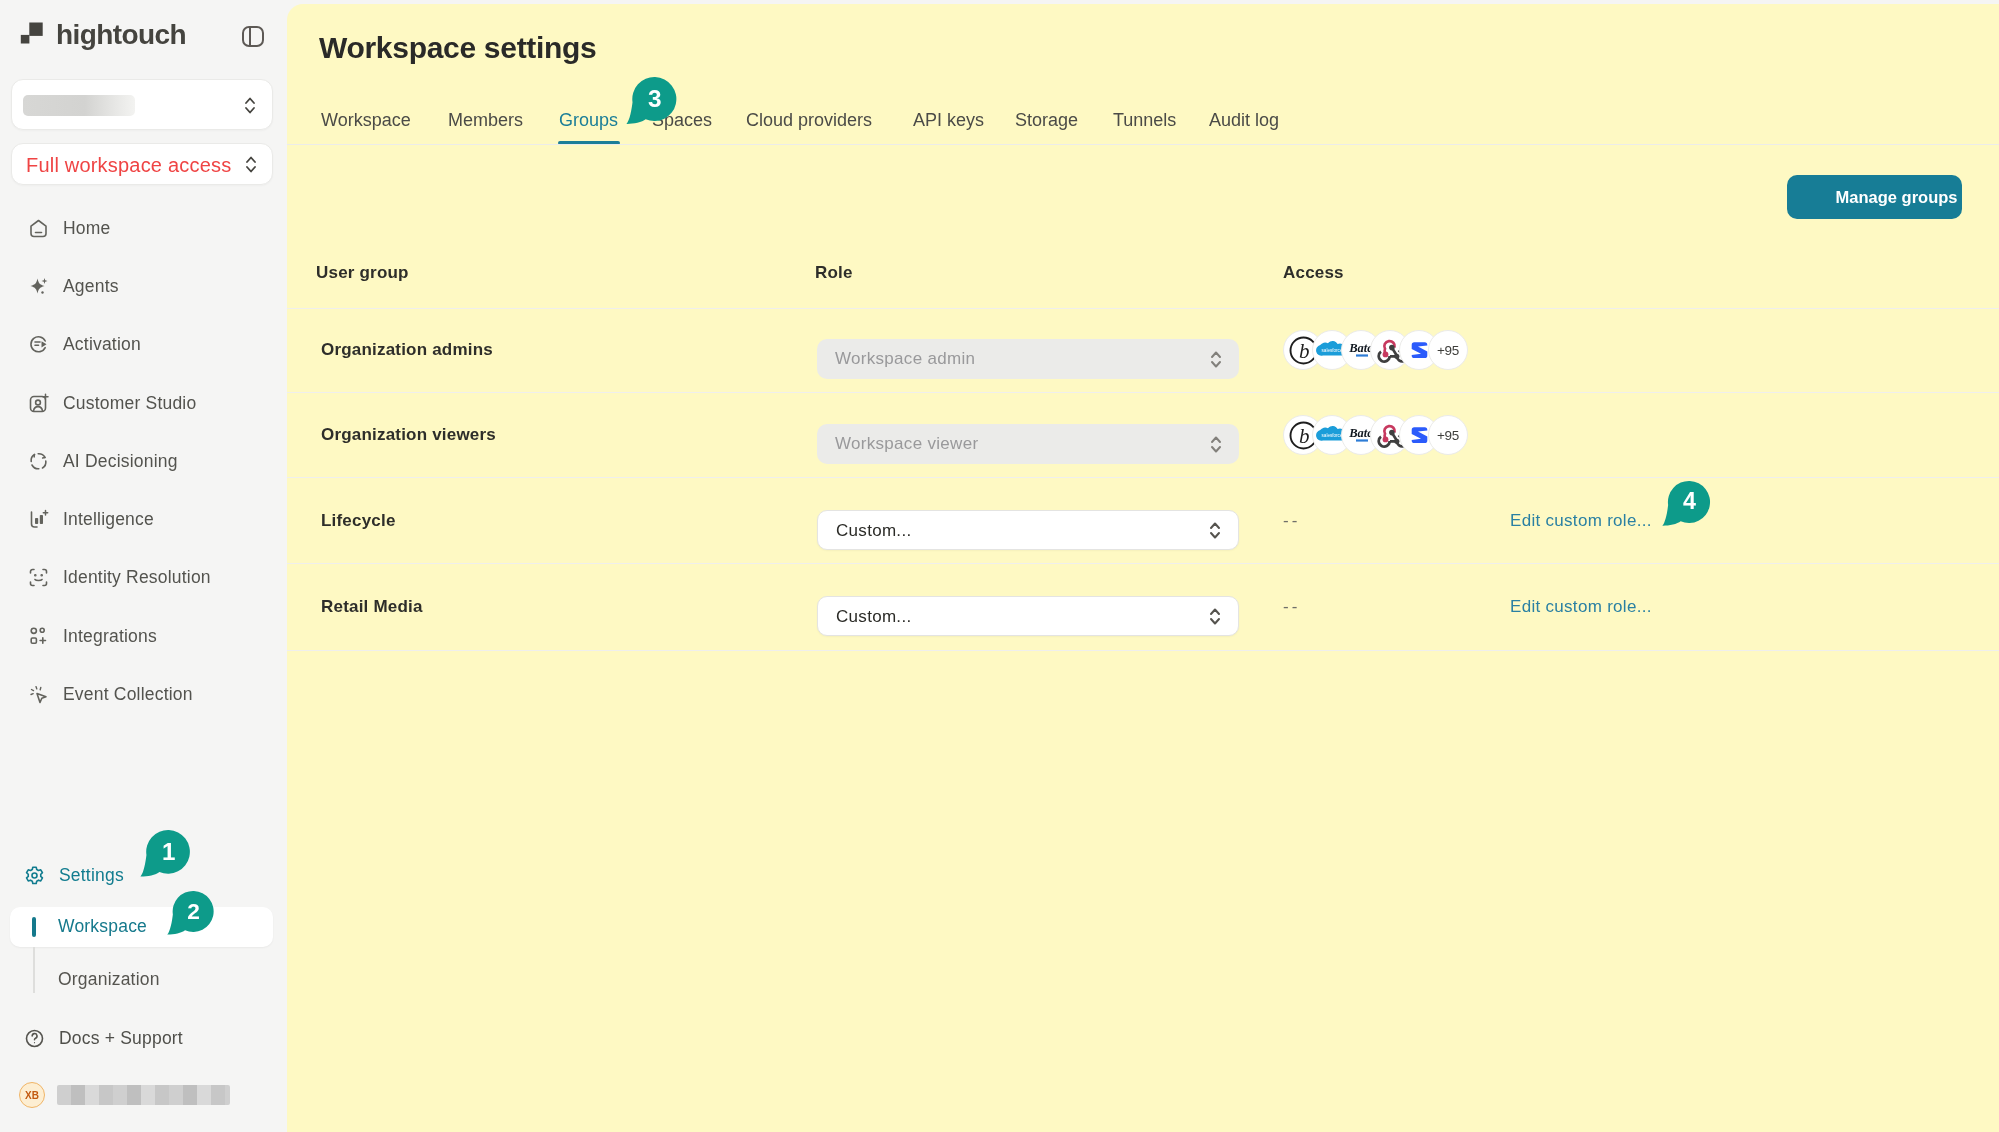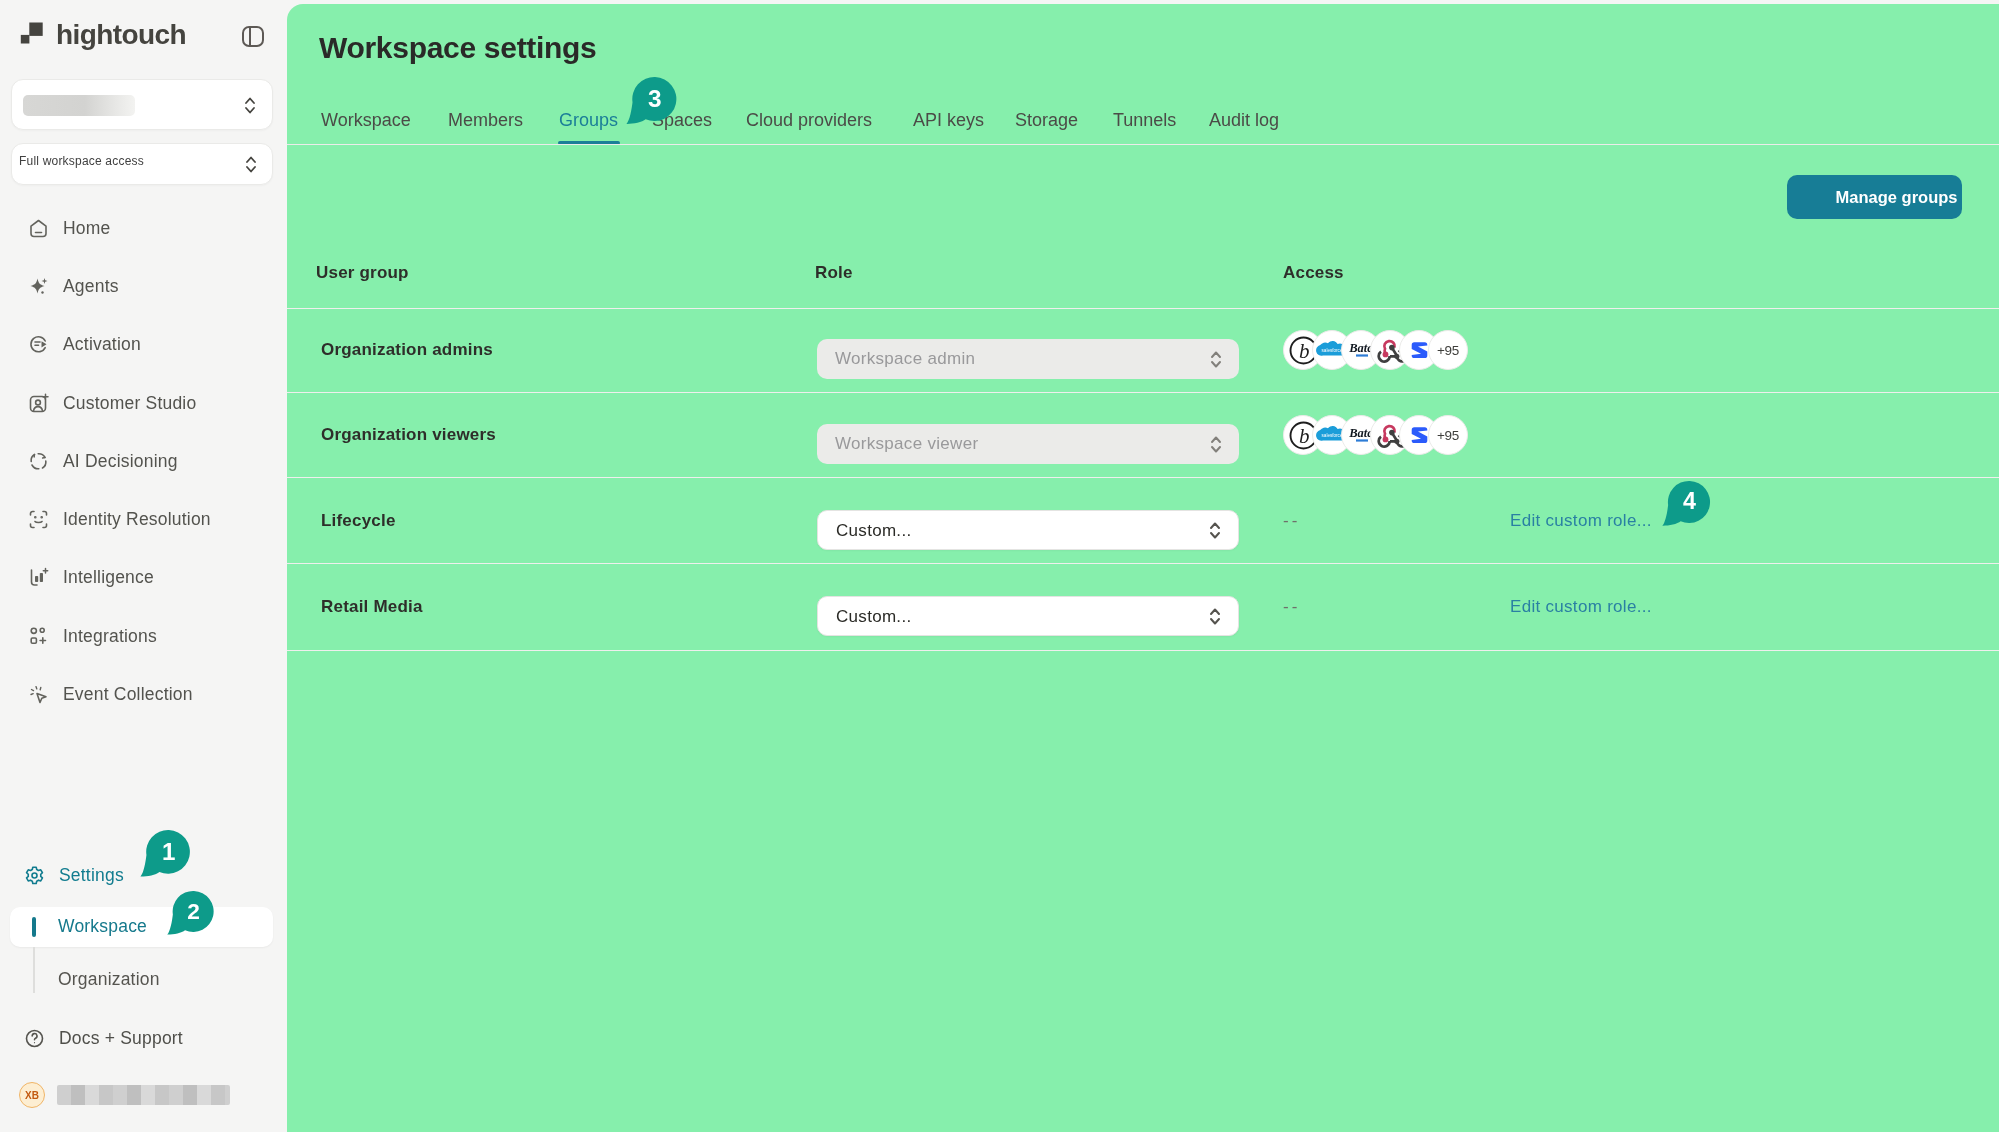--- a/index.html
+++ b/index.html
@@ -10,21 +10,21 @@
 
 
 #sidebar { position:absolute; left:0; top:0; width:287px; height:1132px; }
 #logo-text { position:absolute; left:56px; top:19px; font-size:28px; font-weight:700; color:#45443f; letter-spacing:-0.6px; }
 #collapse { position:absolute; left:242px; top:26px; }
 .sel-box { position:absolute; left:11px; width:262px; background:#fff; border:1px solid #eaeae8; border-radius:12px; box-shadow:0 1px 2px rgba(0,0,0,0.03); }
 #ws-select { top:79px; height:51px; }
 #ws-blur { position:absolute; left:11px; top:15px; width:112px; height:21px; border-radius:5px;
   background:linear-gradient(90deg,#d7d7d5 0%,#d3d3d1 55%,#e9e9e7 85%,#f3f3f1 100%); }
 #role-select { top:143px; height:42px; }
-#role-select .lbl { position:absolute; left:7px; top:10px; font-size:12px; color:#404040; letter-spacing:0.2px; }
+#role-select .lbl { position:absolute; left:14px; top:10px; font-size:20px; color:#ef4444; letter-spacing:0.2px; }
 .updown { position:absolute; }
 
 #nav { position:absolute; left:4px; top:199px; width:287px; }
 .nav-item { height:58.3px; display:flex; align-items:center; padding-left:24px; }
 .nav-item svg { width:21px; height:21px; flex:0 0 21px; }
 .nav-item span { margin-left:14px; font-size:17.5px; color:#53534e; letter-spacing:0.2px; }
 
 
 .nav-b { position:absolute; left:0; width:287px; display:flex; align-items:center; padding-left:24px; height:40px; }
 .nav-b svg { width:21px; height:21px; }
@@ -37,21 +37,21 @@
 #tree-line { position:absolute; left:33px; top:947px; width:2px; height:46px; background:#dededc; }
 #org-row { position:absolute; left:58px; top:969px; font-size:17.5px; color:#55544f; letter-spacing:0.2px; }
 #docs-row { top:1018px; color:#4f4f4a; }
 #user-row { position:absolute; left:19px; top:1082px; display:flex; align-items:center; }
 #avatar { width:26px; height:26px; border-radius:50%; background:#fdeed2; border:1.5px solid #f0b567; color:#c35a11; font-size:10px; font-weight:700; display:flex; align-items:center; justify-content:center;text-align:center; }
 #user-blur { margin-left:12px; width:173px; height:20px; border-radius:2px;
   background:repeating-linear-gradient(90deg,#cfcfcf 0 14px,#bfbfbf 14px 28px,#d9d9d9 28px 42px,#c7c7c7 42px 56px);
 }
 
 
-#main { position:absolute; left:287px; top:4px; width:1712px; height:1128px; background:#86efac; border-top-left-radius:16px; }
+#main { position:absolute; left:287px; top:4px; width:1712px; height:1128px; background:#fef9c3; border-top-left-radius:16px; }
 #title { position:absolute; left:32px; top:27px; font-size:30px; font-weight:700; color:#2a2a28; letter-spacing:-0.3px; }
 #tabs { position:absolute; left:34px; top:0; width:1678px; height:141px; }
 .tab { position:absolute; top:105.7px; font-size:18px; color:#4b4b47; }
 .tab.active { color:#1b7e98; }
 #tab-underline { position:absolute; left:237px; top:137px; width:62px; height:4px; background:#1b7e98; border-radius:2px; }
 #tabline { position:absolute; left:0; top:140px; width:1712px; height:1px; background:#ececea; }
 
 #btn-manage { position:absolute; left:1500px; top:171px; width:175px; height:44px; background:#177d96; border-radius:10px; color:#fff; font-size:16.5px; font-weight:700; display:flex; align-items:center; justify-content:center;padding-left:44px; }
 
 .th { position:absolute; font-size:17px; font-weight:700; color:#2e2e2a; letter-spacing:0.2px; }
@@ -139,38 +139,38 @@
         <path d="M4 14 C5.5 16.8 8 18 10.8 17.8"></path>
         <path d="M14.5 17 C17 15.5 18.2 13 17.8 10"></path>
         <path d="M17 6.5 C15.5 3.8 13 2.6 10.2 2.8"></path>
         <path d="M6.5 3.5 L6.2 6" stroke-width="1.4"></path>
         <path d="M17 6.5 L14.6 7" stroke-width="1.4"></path>
       </svg>
           <span>AI Decisioning</span>
     </div>
     <div class="nav-item">
       <svg viewBox="0 0 21 21" fill="none" stroke="#63635d" stroke-width="1.6" stroke-linecap="round" stroke-linejoin="round">
+        <path d="M3.5 3 V15 a3 3 0 0 0 3 3 H9"></path>
+        <rect x="7" y="9" width="3.2" height="6" rx="0.8" fill="#63635d" stroke="none"></rect>
+        <rect x="11.8" y="6" width="3.2" height="9" rx="0.8" fill="#63635d" stroke="none"></rect>
+        <path d="M17.5 1.5 L17.5 6 M15.3 3.7 L19.7 3.7" stroke-width="1.5"></path>
+      </svg>
+          <span>Intelligence</span>
+    </div>
+    <div class="nav-item">
+      <svg viewBox="0 0 21 21" fill="none" stroke="#63635d" stroke-width="1.6" stroke-linecap="round" stroke-linejoin="round">
         <path d="M2.5 6 V4.5 a2 2 0 0 1 2 -2 H6"></path>
         <path d="M15 2.5 h1.5 a2 2 0 0 1 2 2 V6"></path>
         <path d="M18.5 15 v1.5 a2 2 0 0 1 -2 2 H15"></path>
         <path d="M6 18.5 H4.5 a2 2 0 0 1 -2 -2 V15"></path>
         <circle cx="7.3" cy="8.2" r="0.5" fill="#63635d"></circle>
         <circle cx="13.7" cy="8.2" r="0.5" fill="#63635d"></circle>
         <path d="M7 12.5 C8 13.8 13 13.8 14 12.5"></path>
       </svg>
           <span>Identity Resolution</span>
-    </div>
-    <div class="nav-item">
-      <svg viewBox="0 0 21 21" fill="none" stroke="#63635d" stroke-width="1.6" stroke-linecap="round" stroke-linejoin="round">
-        <path d="M3.5 3 V15 a3 3 0 0 0 3 3 H9"></path>
-        <rect x="7" y="9" width="3.2" height="6" rx="0.8" fill="#63635d" stroke="none"></rect>
-        <rect x="11.8" y="6" width="3.2" height="9" rx="0.8" fill="#63635d" stroke="none"></rect>
-        <path d="M17.5 1.5 L17.5 6 M15.3 3.7 L19.7 3.7" stroke-width="1.5"></path>
-      </svg>
-          <span>Intelligence</span>
     </div>
     <div class="nav-item">
       <svg viewBox="0 0 21 21" fill="none" stroke="#63635d" stroke-width="1.6" stroke-linecap="round" stroke-linejoin="round">
         <circle cx="5.8" cy="4.8" r="2.6"></circle>
         <circle cx="14.2" cy="4.2" r="2.0"></circle>
         <rect x="3.2" y="12" width="5.2" height="5.2" rx="1.2"></rect>
         <path d="M14.8 11.8 V17.2 M12.1 14.5 H17.5"></path>
       </svg>
           <span>Integrations</span>
     </div>

